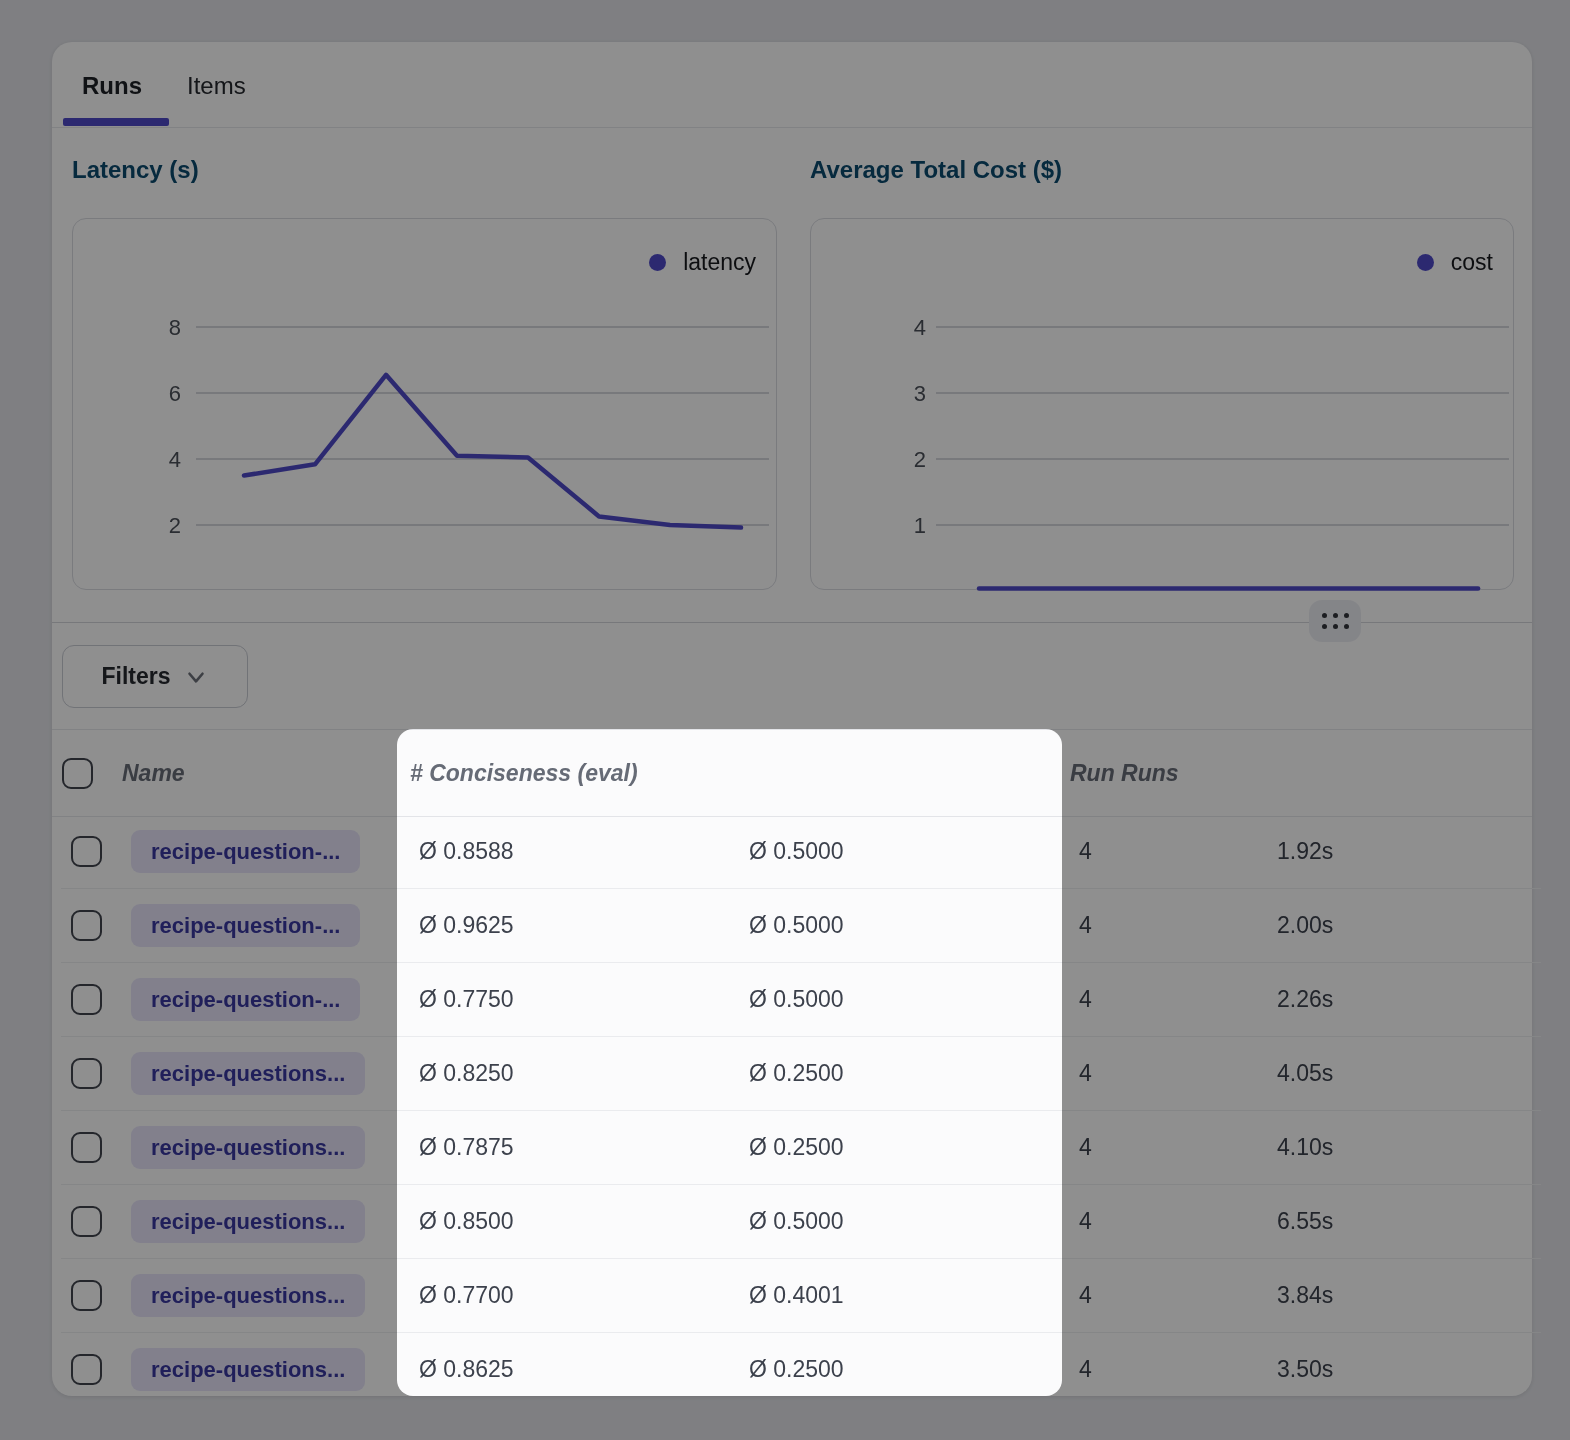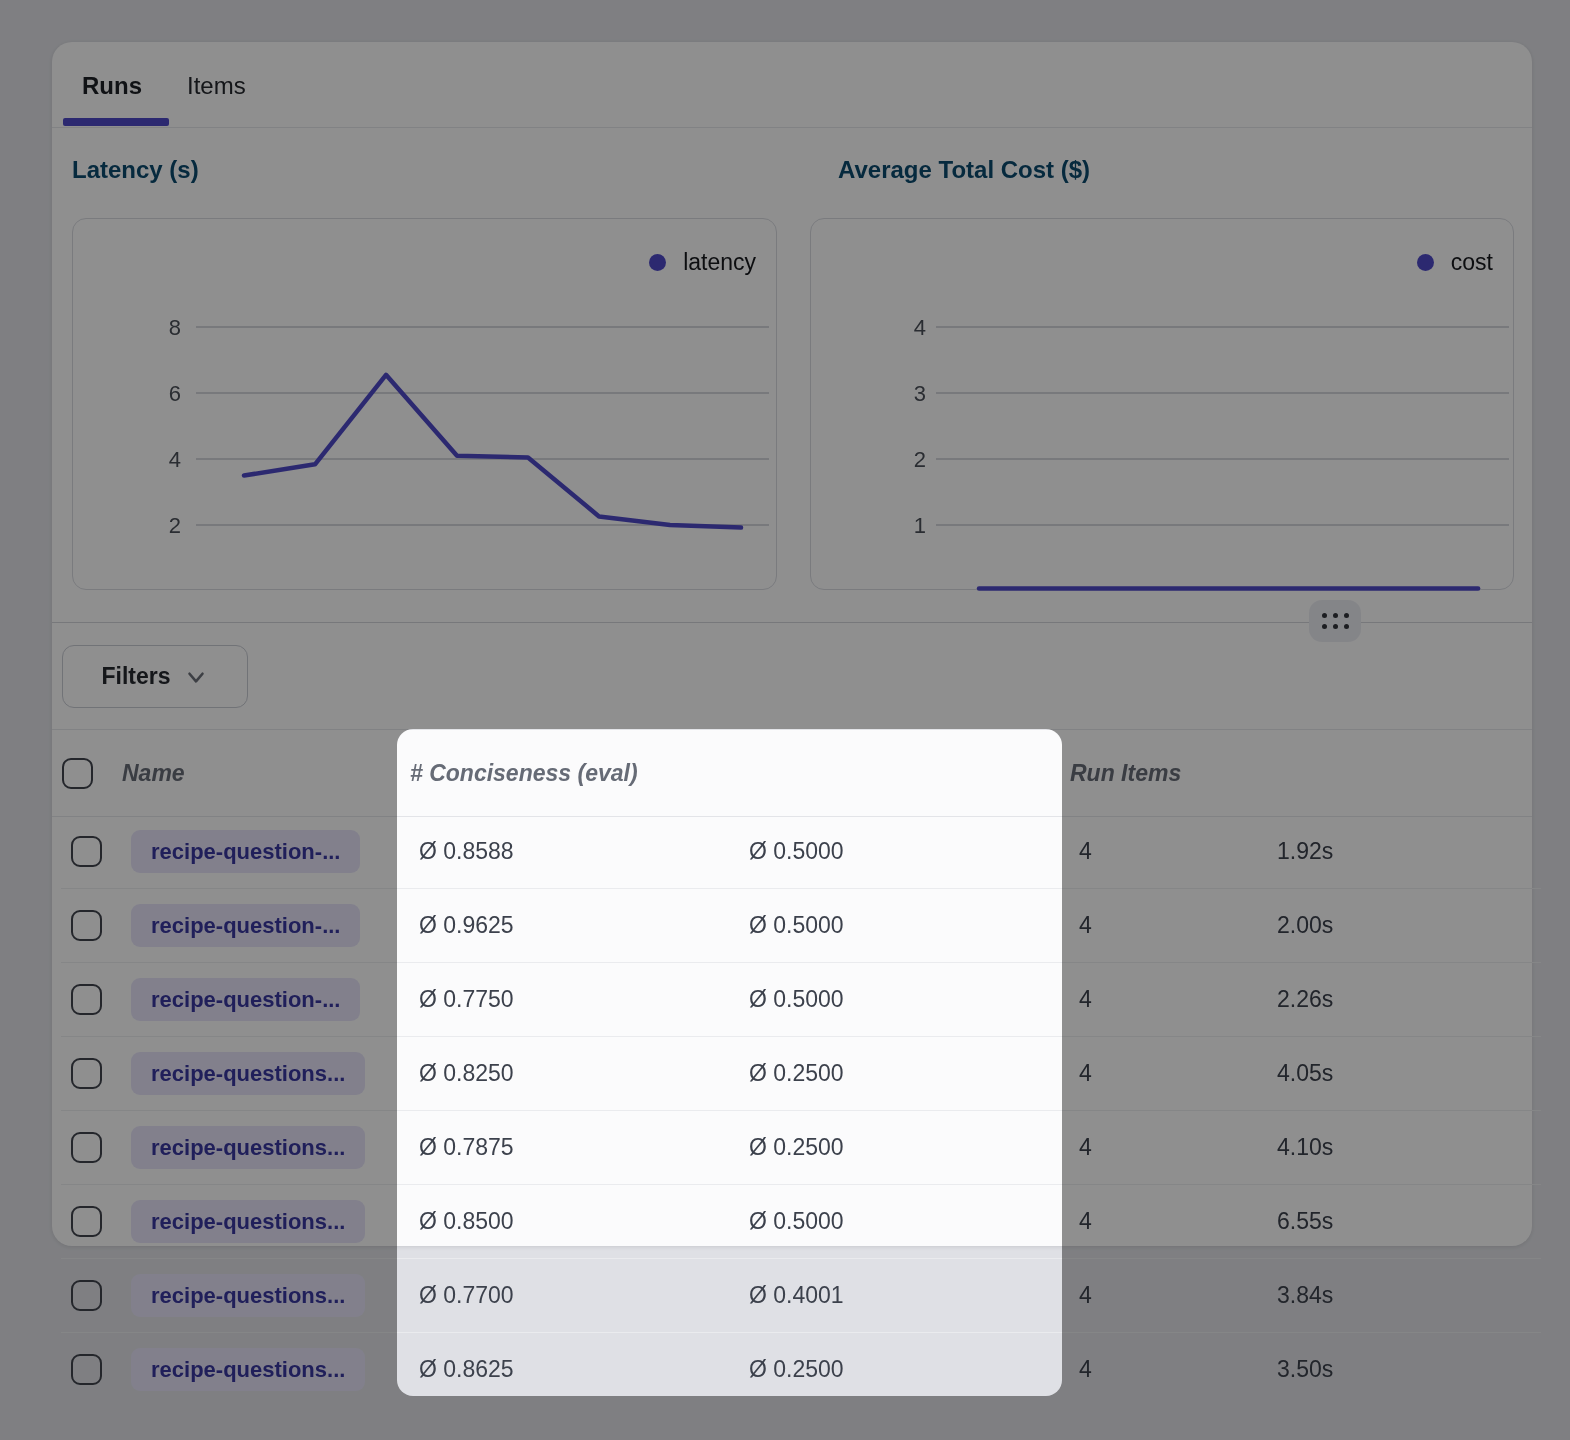--- a/index.html
+++ b/index.html
@@ -3,34 +3,34 @@
 <meta charset="utf-8">
 <style>
   html,body{margin:0;padding:0;}
   .stage{
     position:relative;width:1570px;height:1440px;overflow:hidden;
     background:#dfe0e5;
     font-family:"Liberation Sans","DejaVu Sans",sans-serif;
     color:#23262c;
   }
   .card{
-    position:absolute;left:52px;top:42px;width:1480px;height:1204px;
+    position:absolute;left:52px;top:42px;width:1480px;height:1354px;
     background:#fbfbfc;border-radius:20px;
     box-shadow:0 1px 4px rgba(0,0,0,0.10);
   }
   
   .tabbar{position:absolute;left:0;top:0;width:100%;height:85px;border-bottom:1px solid #e3e4e8;}
   .tab{position:absolute;top:30px;font-size:24px;cursor:pointer;}
   .tab.runs{left:30px;font-weight:600;color:#1d2025;}
   .tab.items{left:135px;font-weight:500;color:#24272d;}
   .tab-underline{position:absolute;left:11px;top:76px;width:106px;height:8px;border-radius:2px;}
   
   .sec-title{position:absolute;top:114px;font-size:24px;font-weight:700;color:#0c4a6e;}
   .sec-title.lat{left:20px;}
-  .sec-title.cost{left:758px;margin-left:28px;}
+  .sec-title.cost{left:758px;}
   .panel{position:absolute;top:176px;height:370px;border:1.5px solid #d7d9de;border-radius:14px;background:transparent;}
   .panel.lat{left:20px;width:703px;}
   .panel.cost{left:758px;width:702px;}
   .panel svg{position:absolute;left:0;top:0;overflow:visible;}
   svg text.tick{font-family:"Liberation Sans","DejaVu Sans",sans-serif;font-size:22px;fill:#4b5058;}
   .legend{position:absolute;top:30px;right:20px;display:flex;align-items:center;gap:17px;}
   .legend .dot{width:17px;height:17px;border-radius:50%;}
   .legend .lbl{font-size:23px;color:#17191d;}
   .chart-divider{position:absolute;left:0;top:580px;width:100%;border-top:1.5px solid #d2d4d9;}
   .resize-handle{
@@ -142,21 +142,21 @@
         <polyline points="6,9 12,16 18,9" fill="none" stroke="#6b7078" stroke-width="2.4" stroke-linecap="round" stroke-linejoin="round"></polyline>
       </svg>
     </button>
 
     <div class="thead">
       <span class="th x-check">
           <span class="checkbox"></span>
         </span>
       <span class="th x-name">Name</span>
       <span class="th x-conc"># Conciseness (eval)</span>
-      <span class="th x-run">Run Items</span>
+      <span class="th x-run">Run Runs</span>
     </div>
 
     <div class="tbody" id="tbody">
   <div class="trow">
     <span class="cell x-check">
             <span class="checkbox"></span>
           </span>
     <span class="cell x-name">
             <span class="badge" style="background: rgb(228, 226, 246); color: rgb(57, 55, 159);">recipe-question-...</span>
           </span>

